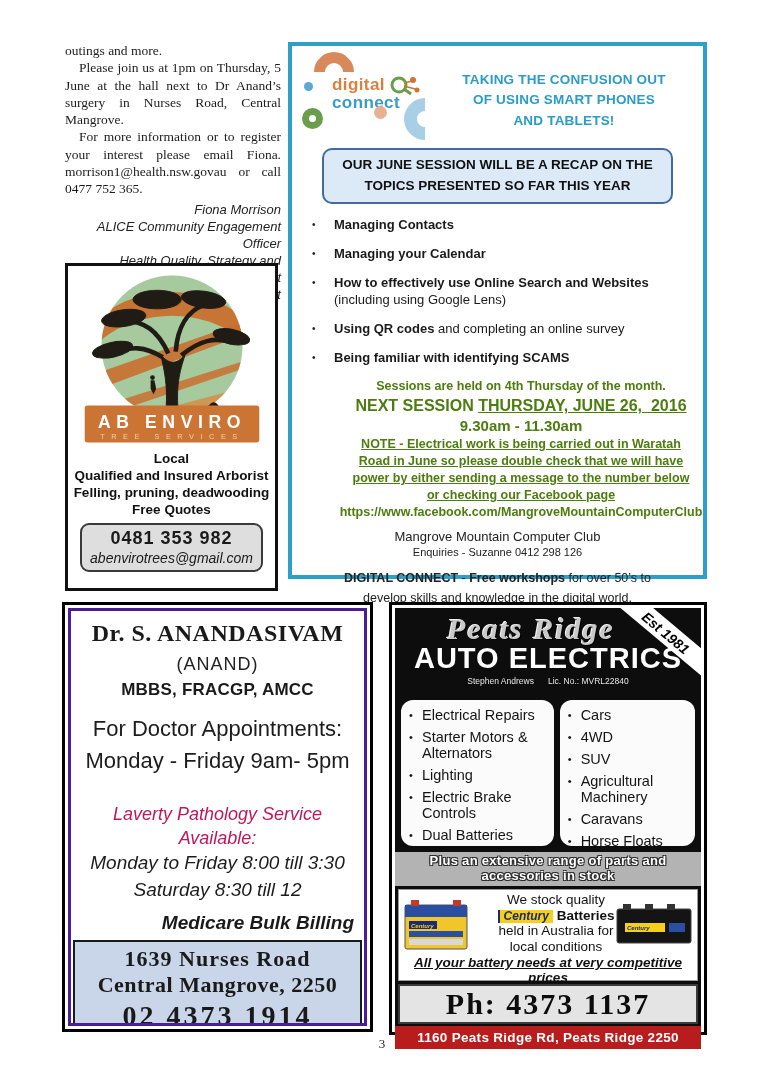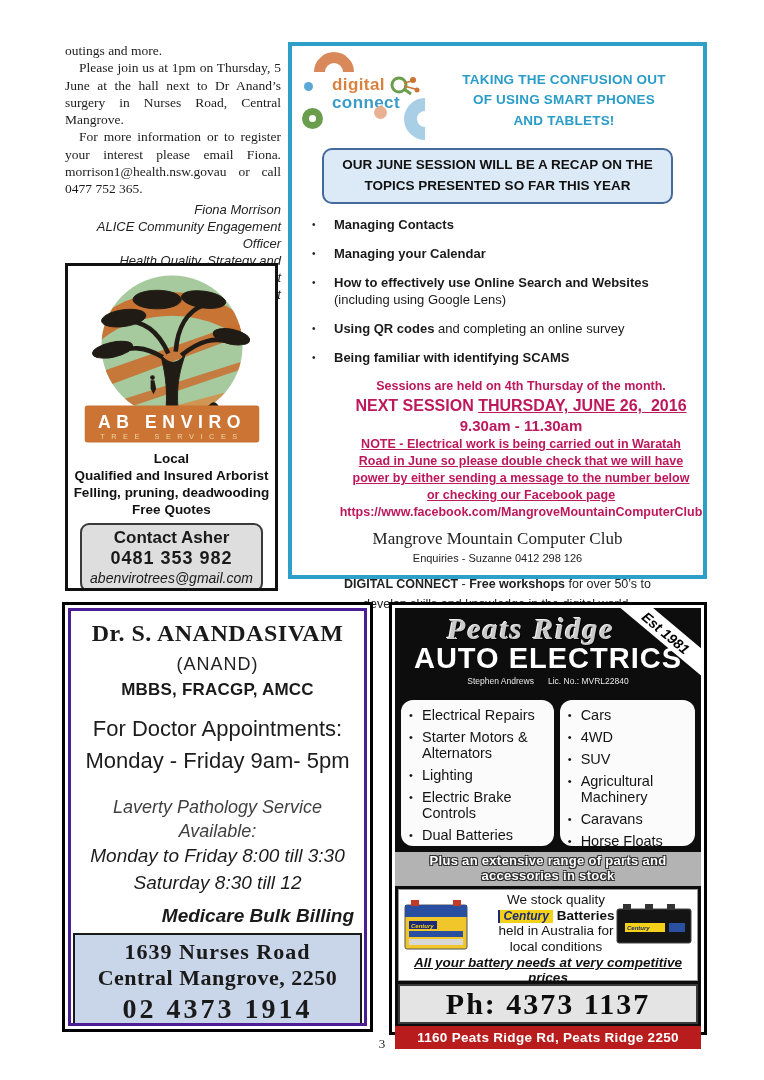--- a/index.html
+++ b/index.html
@@ -44,42 +44,42 @@
   .dc-w2{color:#3a9bc6;}
   .dc-mag{position:absolute;left:95px;top:28px;}
   .dc-tagline{position:absolute;right:8px;top:24px;width:262px;text-align:center;
               color:#2a9cc8;font-weight:bold;font-size:13.5px;line-height:1.5;letter-spacing:.2px;}
   .dc-banner{margin:5px 30px 0;background:#dce9f6;border:2px solid #44699d;border-radius:10px;
              text-align:center;font-weight:bold;font-size:13.5px;line-height:1.55;padding:5px 4px;color:#111;}
   .dc-bullets{margin:13px 8px 0 20px;}
   .dc-bullet{display:flex;margin-bottom:13px;font-size:13px;line-height:1.25;}
   .dc-bullet .blt{width:22px;flex:0 0 22px;font-size:10px;padding-top:2px;color:#222;}
   .dc-bullet .bld{font-weight:bold;}
-  .dc-red{margin-top:9px;text-align:center;color:#be185d;font-weight:bold;margin-left:47px;}
+  .dc-red{margin-top:9px;text-align:center;color:#4d7c0f;font-weight:bold;margin-left:47px;}
   .dc-red .s1{font-size:12.5px;}
   .dc-red .s2{font-size:16px;margin-top:4px;}
   .dc-red .s2 u{white-space:pre-wrap;}
   .dc-red .s3{font-size:15px;margin-top:2px;}
   .dc-red .s4{font-size:12.5px;line-height:1.35;margin:2px 12px 0;text-decoration:underline;}
   .dc-red .s5{font-size:12.5px;margin-top:1px;}
   .dc-club{margin-top:9px;text-align:center;color:#222;}
-  .dc-club .l1{font-size:17px;line-height:1.35;font-family:Liberation Serif, serif;}
+  .dc-club .l1{font-size:13px;line-height:1.35;}
   .dc-club .l3{font-size:11px;margin-top:1px;}
   .dc-footer{margin-top:10px;text-align:center;font-size:12.5px;line-height:1.6;color:#222;}
 
   
   .dr-ad{position:absolute;left:62px;top:602px;width:311px;height:430px;box-sizing:border-box;
          border:3px solid #000;padding:3px;background:#fff;}
   .dr-inner{border:3px solid #4c1d95;height:100%;box-sizing:border-box;display:flex;
             flex-direction:column;text-align:center;overflow:hidden;}
   .dr-name{font-family:"Liberation Serif",serif;font-weight:bold;font-size:24px;margin-top:9px;letter-spacing:.5px;}
   .dr-alias{font-size:18px;margin-top:7px;letter-spacing:1px;color:#222;}
   .dr-qual{font-size:17px;font-weight:bold;margin-top:5px;letter-spacing:.2px;}
   .dr-appt{font-size:22px;margin-top:13px;line-height:1.45;color:#1c1c1c;}
-  .dr-path{font-size:18px;font-style:italic;margin-top:18px;line-height:1.35;color:#404040;}
+  .dr-path{font-size:18px;font-style:italic;margin-top:25px;line-height:1.35;color:#be185d;}
   .dr-sched{font-size:19px;font-style:italic;line-height:1.4;color:#1c1c1c;}
   .dr-bill{font-size:19px;font-weight:bold;font-style:italic;text-align:right;margin:8px 10px 6px 0;}
   .dr-addr{margin-top:auto;background:#c9d5e9;border:2px solid #1a1a1a;margin:auto 2px 2px;
            font-family:"Liberation Serif",serif;font-weight:bold;padding:4px 0 5px;}
   .dr-addr .a1{font-size:22px;letter-spacing:1px;}
   .dr-addr .a2{font-size:22px;letter-spacing:.5px;}
   .dr-addr .a3{font-size:28px;letter-spacing:3px;margin-top:2px;}
 
   
   .pr-ad{position:absolute;left:389px;top:602px;width:318px;height:433px;box-sizing:border-box;
@@ -178,21 +178,20 @@
       <text x="100" y="172" text-anchor="middle" font-family="Liberation Sans,sans-serif" font-size="19" font-weight="bold" letter-spacing="6" fill="#ffffff">AB ENVIRO</text>
       <text x="100" y="184" text-anchor="middle" font-family="Liberation Sans,sans-serif" font-size="8" letter-spacing="7" fill="#eed6a4">TREE SERVICES</text>
     </svg>
     <div class="ab-lines">
       <div>Local</div>
       <div>Qualified and Insured Arborist</div>
       <div>Felling, pruning, deadwooding</div>
       <div>Free Quotes</div>
     </div>
     <div class="ab-contact">
-      <div class="c1">Contact Asher</div>
       <div class="c2">0481 353 982</div>
       <div class="c3">abenvirotrees@gmail.com</div>
     </div>
   </div>
 
   <div class="dc-ad">
     <div class="dc-logo-row">
       <div class="ring r-orange"></div>
       <div class="dot-blue"></div>
       <div class="ring r-green"></div>

